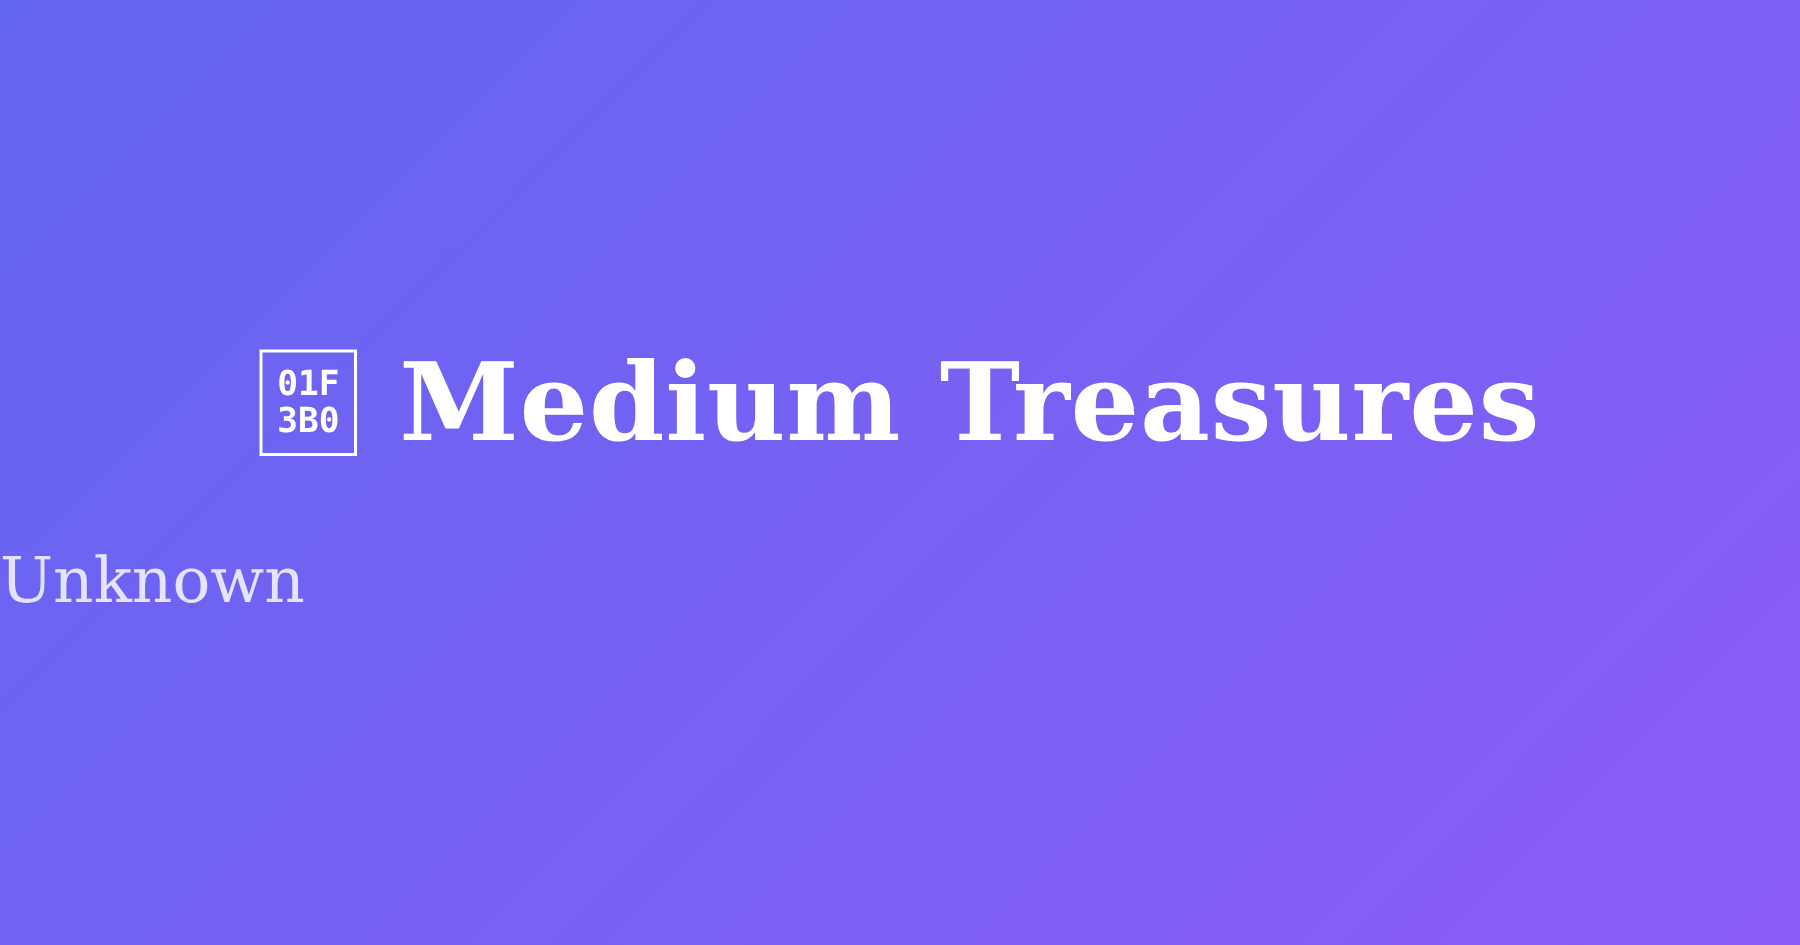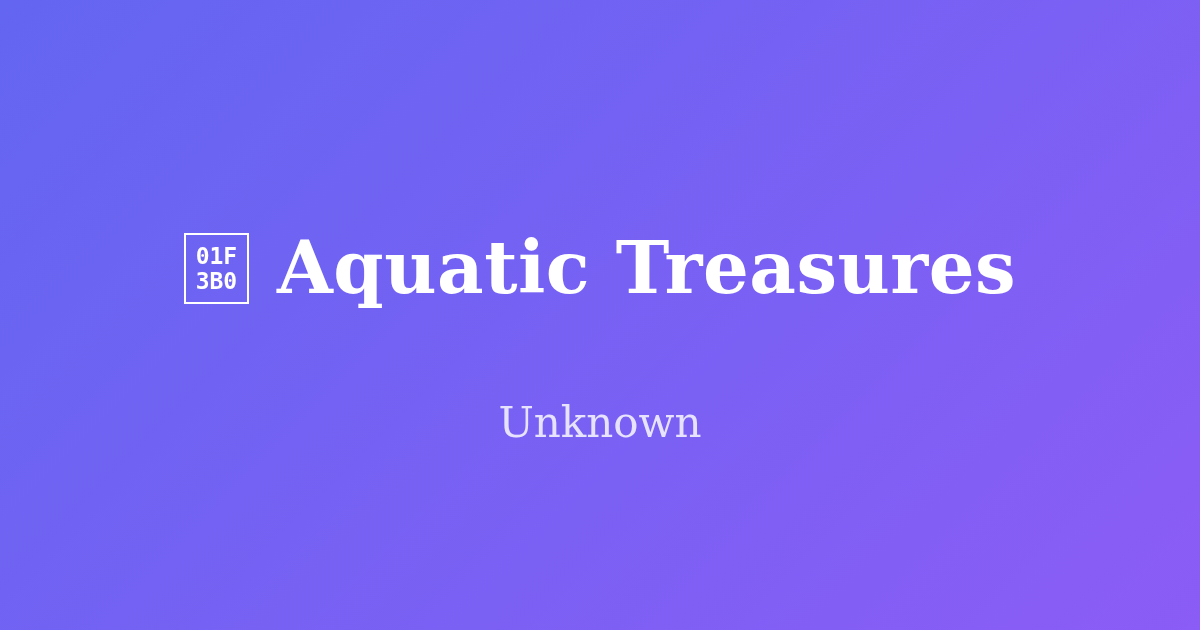--- a/index.html
+++ b/index.html
@@ -70,27 +70,26 @@
     white-space: nowrap;
     letter-spacing: 0.5px;
   }
 
   
   .provider {
     position: absolute;
     top: 362px;
     left: 0;
     right: 0;
-    text-align: center;
+    text-align: left;
     font-family: "DejaVu Serif", "Liberation Serif", serif;
     font-size: 42px;
     font-weight: 400;
     color: rgba(255, 255, 255, 0.82);
     white-space: nowrap;
-    margin-top: 36px;
   }
 
   
   .stats-line {
     position: absolute;
     top: 527px;
     left: 0;
     right: 0;
     text-align: center;
     font-family: "DejaVu Serif", "Liberation Serif", serif;
@@ -108,20 +107,20 @@
 
 <div class="og-card">
 
   <div class="title-row">
 
     <div class="tofu-glyph">
       <span>01F</span>
       <span>3B0</span>
     </div>
 
-    <div class="game-title">Aquatic Treasures</div>
+    <div class="game-title">Medium Treasures</div>
 
   </div>
 
   <div class="provider">Unknown</div>
 
 
 </div>
 
 </body></html>

